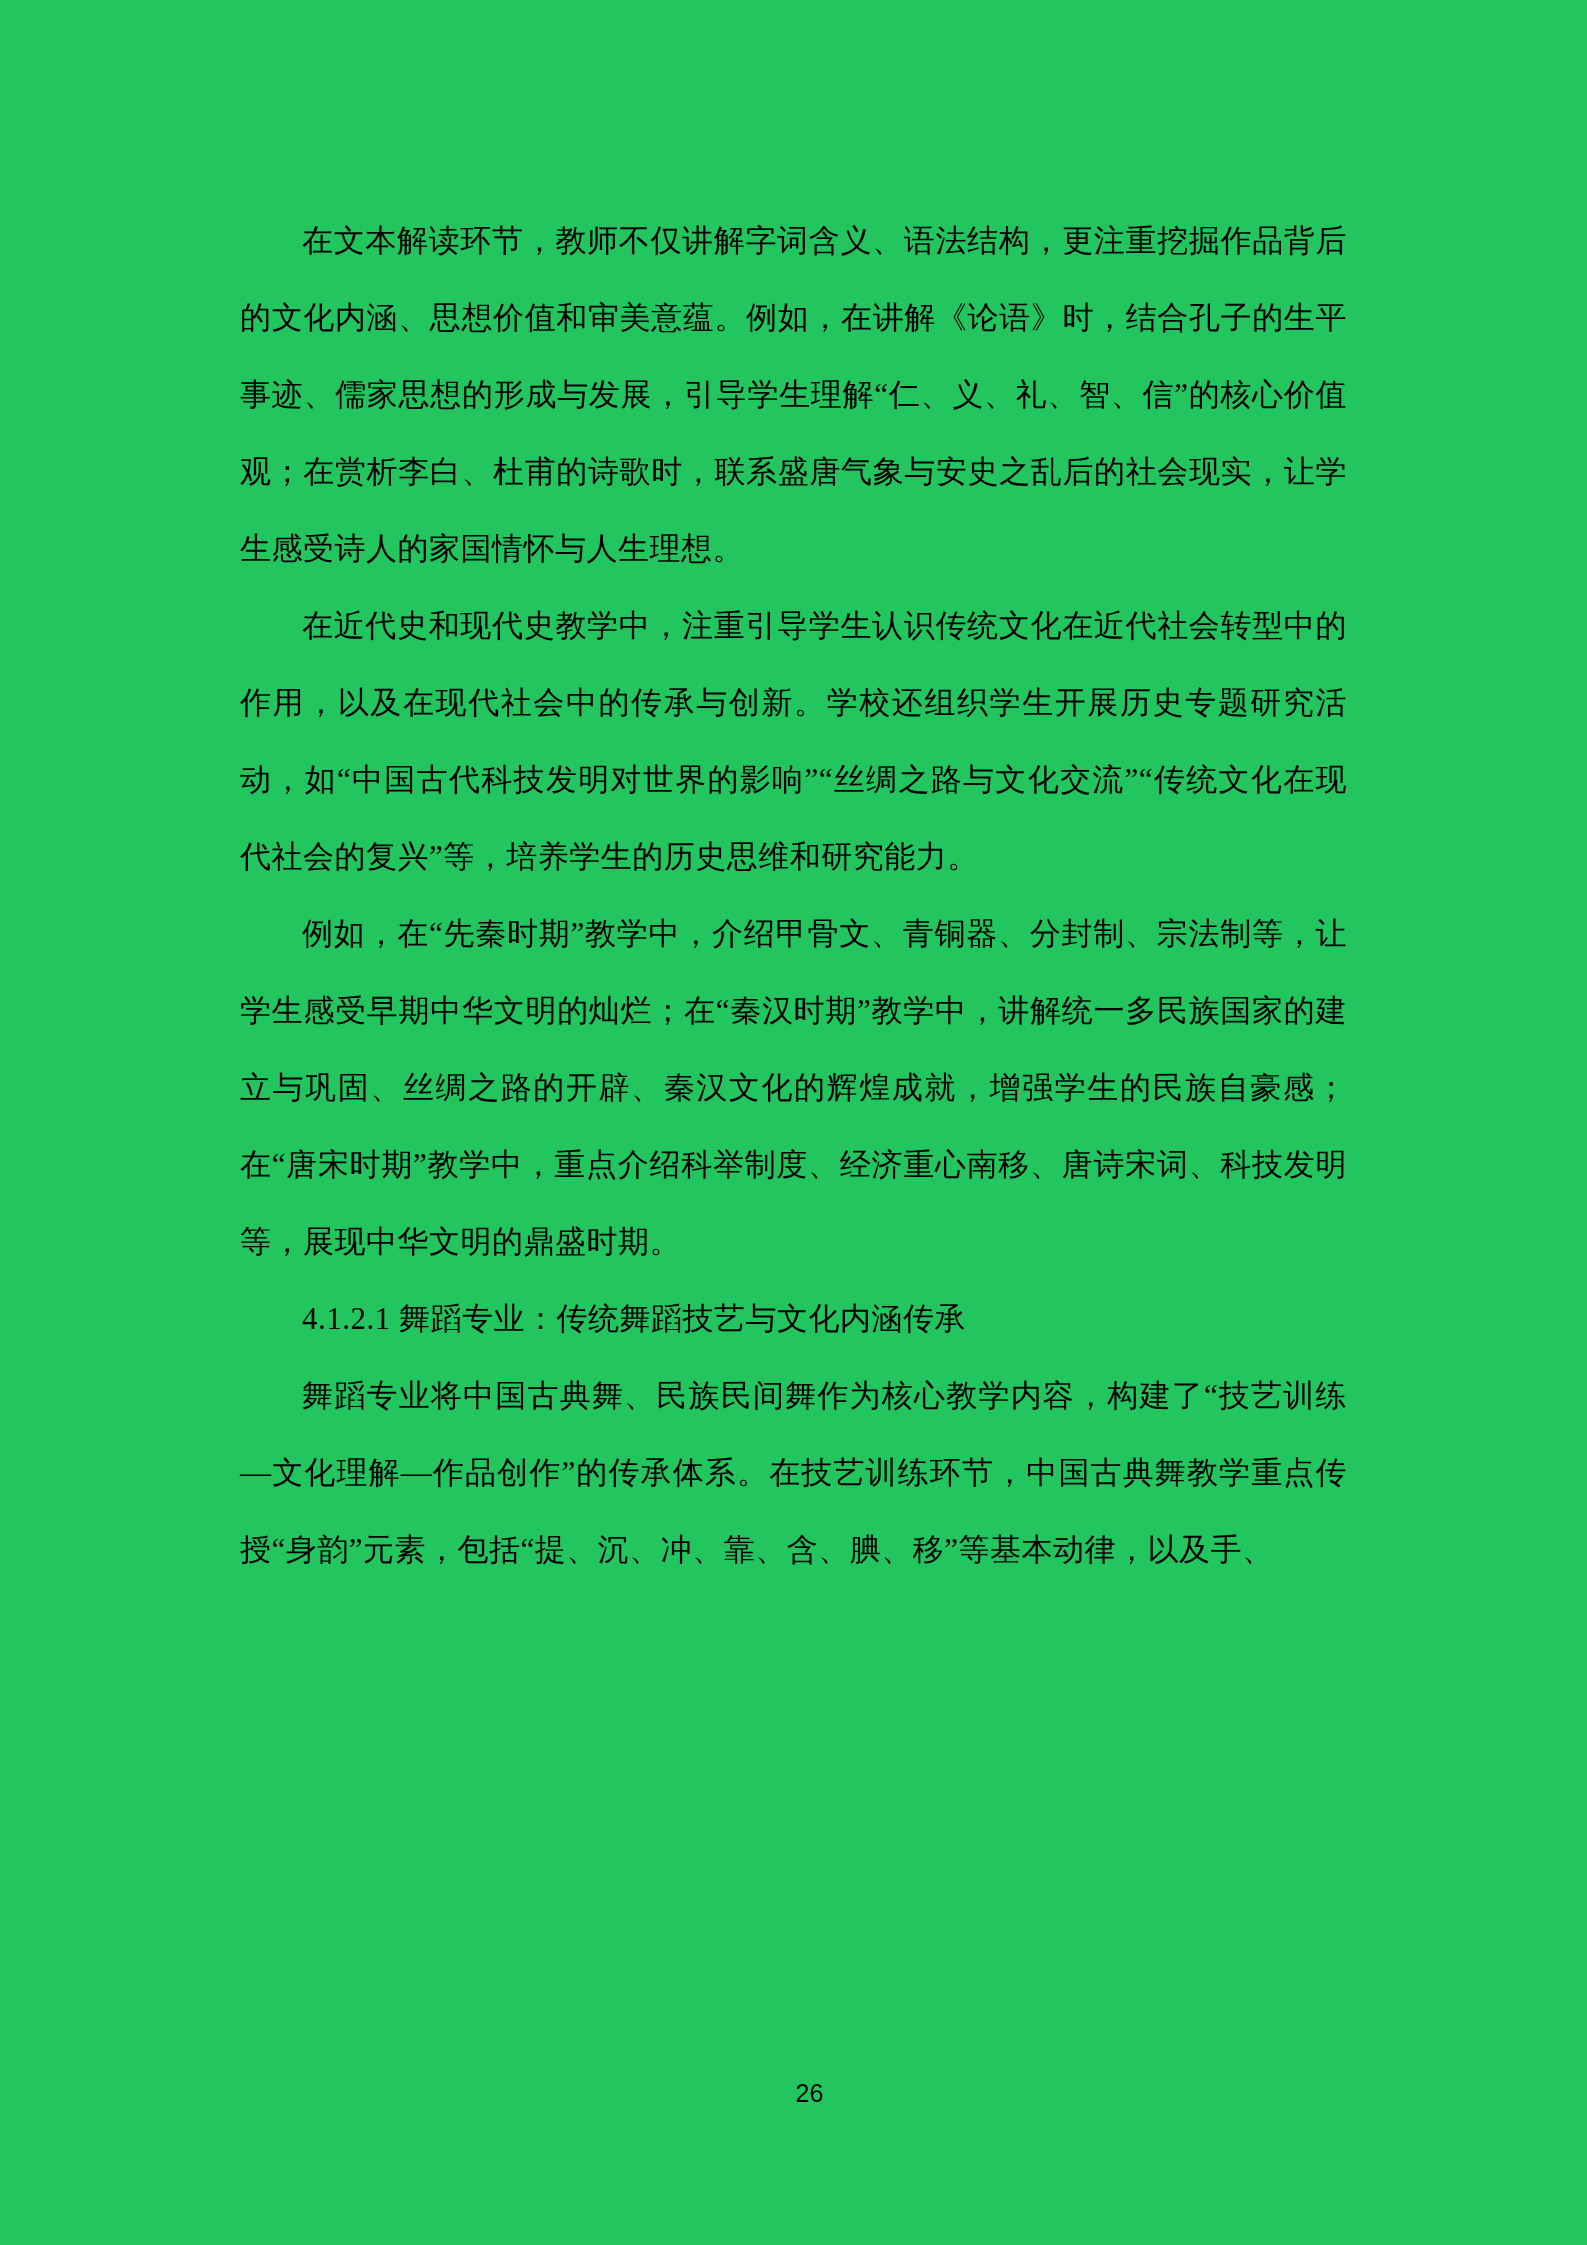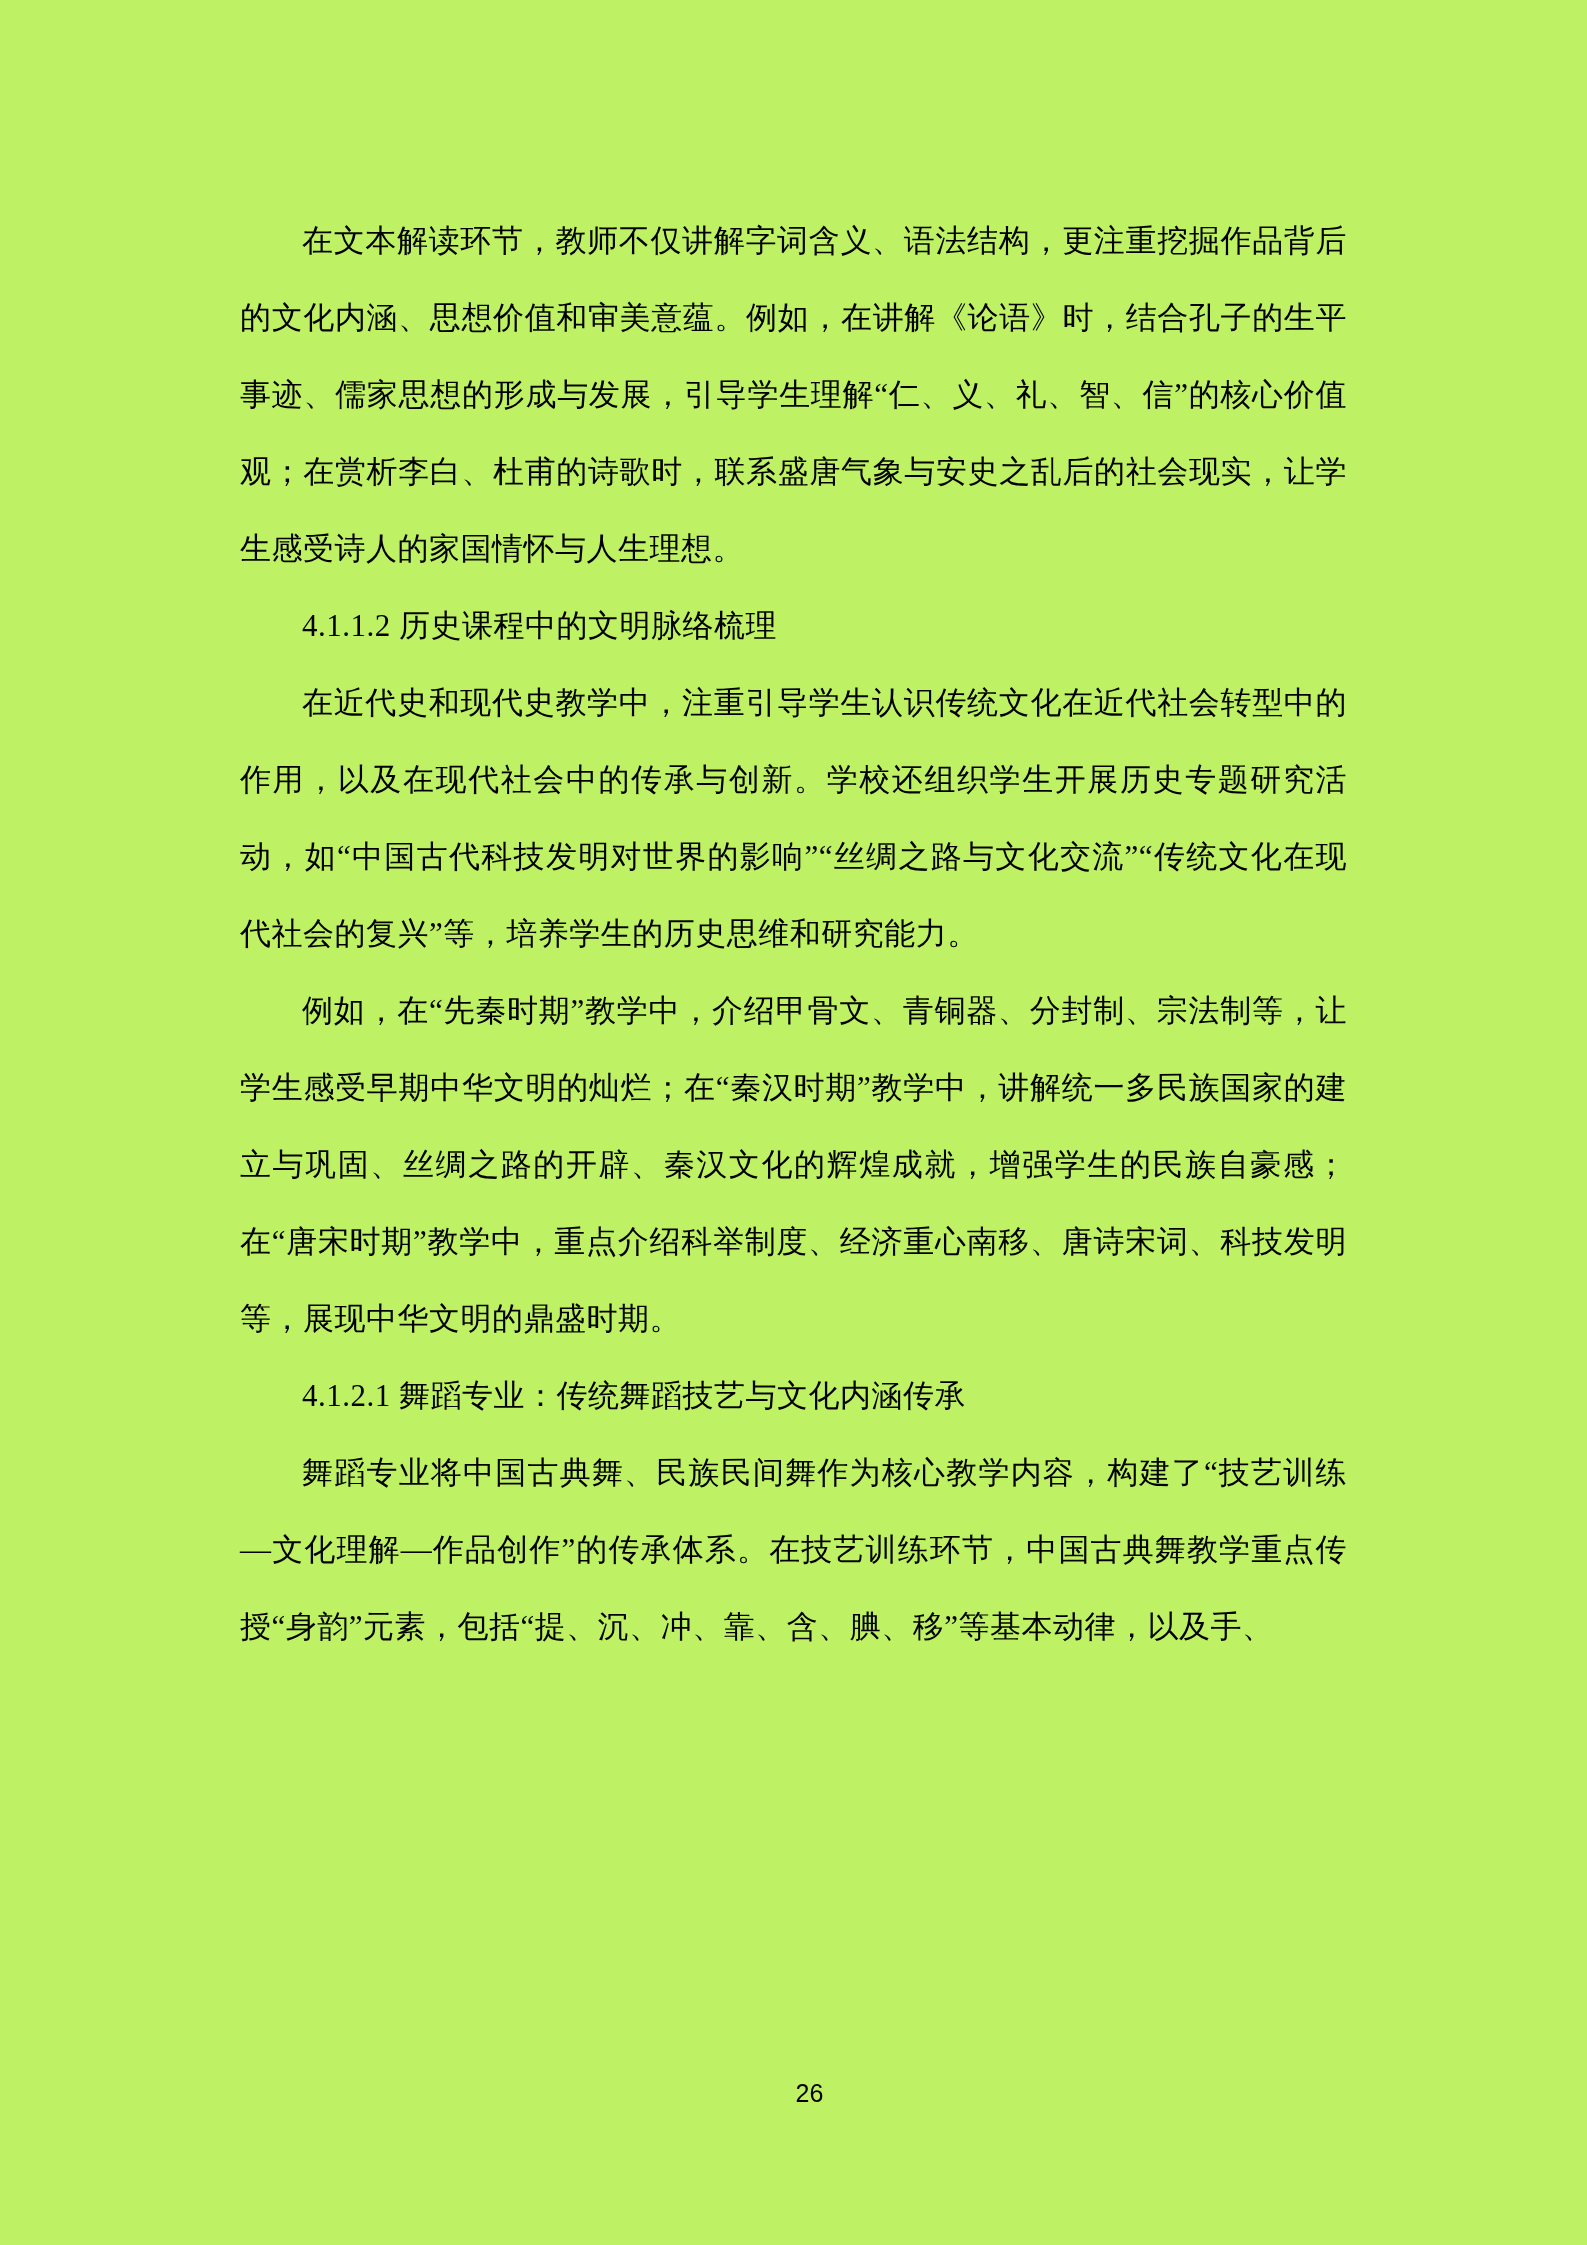--- a/index.html
+++ b/index.html
@@ -4,21 +4,21 @@
 <style>
   html, body {
     margin: 0;
     padding: 0;
     background: #ffffff;
   }
   .page {
     position: relative;
     width: 1587px;
     height: 2245px;
-    background: #bef264;
+    background: #22c55e;
     overflow: hidden;
     font-family: "Liberation Serif", "DejaVu Serif", serif;
     color: #000000;
   }
   .text-block {
     position: absolute;
     left: 240px;
     top: 202px;
     width: 1107px;
   }
@@ -45,21 +45,20 @@
     padding-left: 16px;
   }
 </style>
 </head>
 <body>
 
 <div class="page">
 
   <div class="text-block">
     <p class="para">在文本解读环节，教师不仅讲解字词含义、语法结构，更注重挖掘作品背后的文化内涵、思想价值和审美意蕴。例如，在讲解《论语》时，结合孔子的生平事迹、儒家思想的形成与发展，引导学生理解“仁、义、礼、智、信”的核心价值观；在赏析李白、杜甫的诗歌时，联系盛唐气象与安史之乱后的社会现实，让学生感受诗人的家国情怀与人生理想。</p>
-    <p class="para">4.1.1.2 历史课程中的文明脉络梳理</p>
     <p class="para">在近代史和现代史教学中，注重引导学生认识传统文化在近代社会转型中的作用，以及在现代社会中的传承与创新。学校还组织学生开展历史专题研究活动，如“中国古代科技发明对世界的影响”“丝绸之路与文化交流”“传统文化在现代社会的复兴”等，培养学生的历史思维和研究能力。</p>
     <p class="para">例如，在“先秦时期”教学中，介绍甲骨文、青铜器、分封制、宗法制等，让学生感受早期中华文明的灿烂；在“秦汉时期”教学中，讲解统一多民族国家的建立与巩固、丝绸之路的开辟、秦汉文化的辉煌成就，增强学生的民族自豪感；在“唐宋时期”教学中，重点介绍科举制度、经济重心南移、唐诗宋词、科技发明等，展现中华文明的鼎盛时期。</p>
     <p class="para">4.1.2.1 舞蹈专业：传统舞蹈技艺与文化内涵传承</p>
     <p class="para">舞蹈专业将中国古典舞、民族民间舞作为核心教学内容，构建了“技艺训练—文化理解—作品创作”的传承体系。在技艺训练环节，中国古典舞教学重点传授“身韵”元素，包括“提、沉、冲、靠、含、腆、移”等基本动律，以及手、</p>
   </div>
 
   <div class="footer">
     <span>26</span>
   </div>
 

